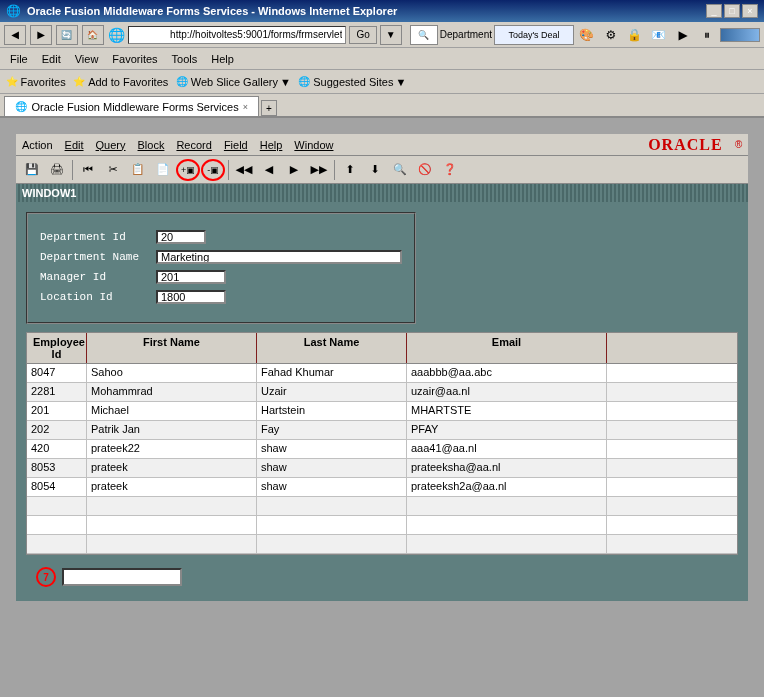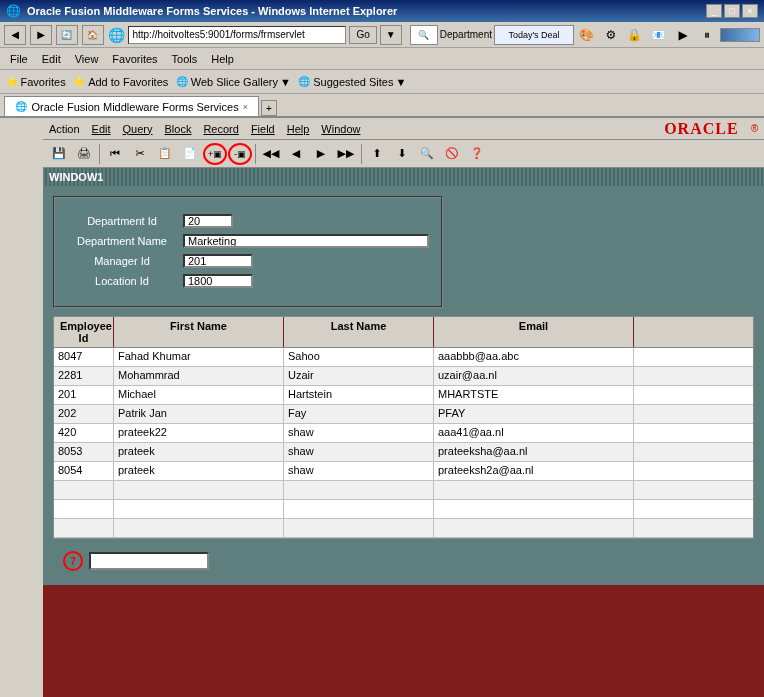--- a/index.html
+++ b/index.html
@@ -23,21 +23,21 @@
     .address-bar {
       background: #d4d0c8;
       padding: 2px 4px;
       display: flex;
       align-items: center;
       gap: 4px;
       height: 26px;
       border-bottom: 1px solid #a0a0a0;
     }
     .nav-btn { width: 22px; height: 20px; background: #d4d0c8; border: 1px solid #888; display: flex; align-items: center; justify-content: center; cursor: pointer; font-size: 10px; }
-    .address-input { flex: 1; height: 18px; border: 1px inset #888; font-size: 10px; padding: 7px 3px; background: white; }
+    .address-input { flex: 1; height: 18px; border: 1px inset #888; font-size: 10px; padding: 7px 3px; background: white; text-align: right; }
     .go-btn { padding: 1px 6px; height: 18px; background: #d4d0c8; border: 1px solid #888; font-size: 10px; cursor: pointer; }
 
     
     .menu-bar-row {
       background: #d4d0c8;
       padding: 2px 4px;
       display: flex;
       align-items: center;
       gap: 2px;
       height: 22px;
@@ -79,24 +79,23 @@
       align-items: center;
       gap: 4px;
       height: 20px;
     }
     .tab.active { background: white; }
     .tab-close { font-size: 9px; color: #666; }
     .tab-new { width: 16px; height: 16px; background: #d4d0c8; border: 1px solid #888; display: flex; align-items: center; justify-content: center; font-size: 10px; margin-left: 2px; cursor: pointer; }
 
     
     .forms-area {
-      background: #7f1d1d;
-      padding: 0;
+      background: #a3a3a3;
+      padding: 16px;
       flex: 1;
-      margin-left: 43px;
     }
 
     
     .forms-menu {
       background: #d4d0c8;
       padding: 2px 6px;
       display: flex;
       align-items: center;
       gap: 12px;
       height: 22px;
@@ -169,25 +168,26 @@
       border: 2px groove #888;
       padding: 16px 12px 12px;
       width: 390px;
     }
     .form-row {
       display: flex;
       align-items: center;
       margin-bottom: 6px;
     }
     .form-label {
-      text-align: center;
+      text-align: left;
       color: white;
       font-size: 11px;
       min-width: 110px;
       margin-right: 6px;
+      font-family: Liberation Mono, monospace;
     }
     .form-input {
       border: 2px inset #888;
       background: white;
       font-size: 11px;
       padding: 1px 3px;
       height: 14px;
     }
     .form-input.short { width: 50px; }
     .form-input.medium { width: 70px; }
@@ -403,22 +403,22 @@
         <div class="grid-header">
           <div class="grid-header-cell">Employee Id</div>
           <div class="grid-header-cell">First Name</div>
           <div class="grid-header-cell">Last Name</div>
           <div class="grid-header-cell">Email</div>
         </div>
         <div id="grid-body">
 
         <div class="grid-row">
       <div class="grid-cell">8047</div>
+      <div class="grid-cell">Sahoo</div>
       <div class="grid-cell">Fahad Khumar</div>
-      <div class="grid-cell">Sahoo</div>
       <div class="grid-cell">aaabbb@aa.abc</div>
     </div>
             <div class="grid-row">
       <div class="grid-cell">2281</div>
       <div class="grid-cell">Mohammrad</div>
       <div class="grid-cell">Uzair</div>
       <div class="grid-cell">uzair@aa.nl</div>
     </div>
             <div class="grid-row">
       <div class="grid-cell">201</div>

